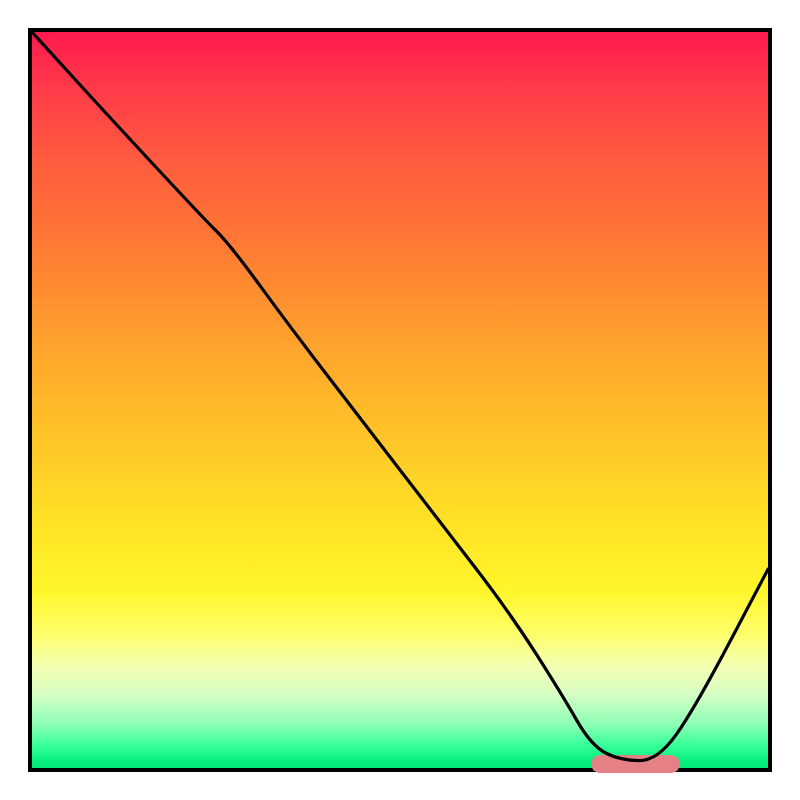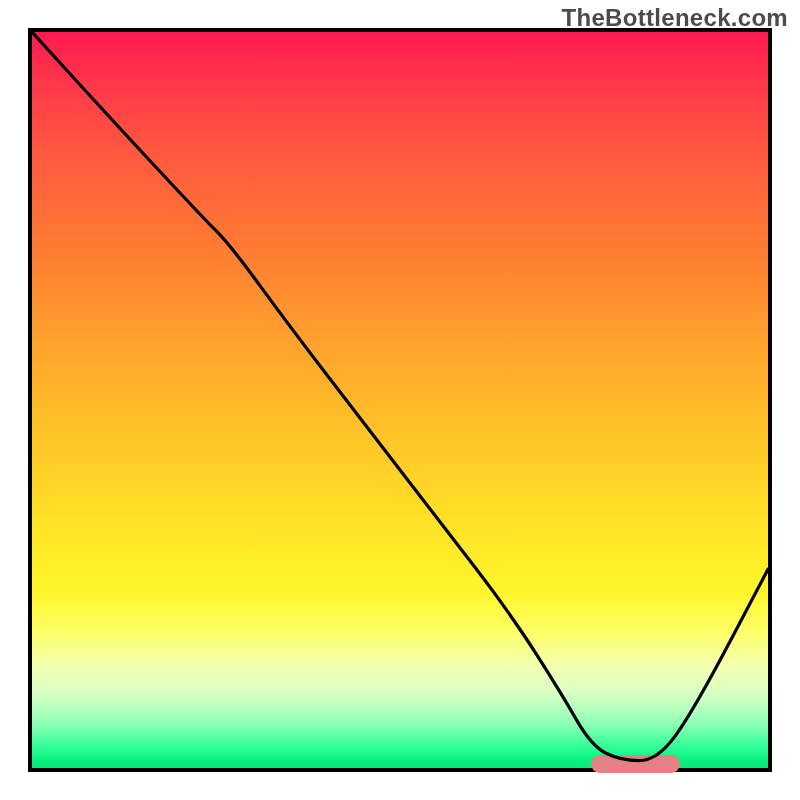--- a/index.html
+++ b/index.html
@@ -58,21 +58,20 @@
     position: absolute;
     inset: 0;
     width: 100%;
     height: 100%;
   }
 </style>
 </head>
 <body>
 
 <div class="container">
-  <div class="watermark">TheBottleneck.com</div>
 
   <div class="plot">
     <div class="gradient"></div>
 
     <div class="marker" id="marker" style="left: 559.36px; width: 88.32px; top: 723.32px; height: 18px;"></div>
 
     <svg class="curve" viewBox="0 0 736 736" preserveAspectRatio="none">
       <path id="curvePath" d="M 0 0 Q 0 0 36.800000000000004 40.48000000000002 Q 73.60000000000001 80.96000000000004 121.44 132.48000000000002 Q 169.28 184 184 198.72000000000003 Q 198.72000000000003 213.44000000000005 228.16 253.92000000000004 Q 257.59999999999997 294.40000000000003 294.4 342.24 Q 331.2 390.08000000000004 368 437.92 Q 404.8 485.76 441.6 533.6 Q 478.40000000000003 581.44 504.15999999999997 621.9200000000001 Q 529.92 662.4 544.64 688.16 Q 559.36 713.92 574.08 721.28 Q 588.8000000000001 728.64 607.2 728.64 Q 625.6 728.64 644 702.88 Q 662.4 677.12 699.2 607.2 T 736 537.28" fill="none" stroke="#000" stroke-width="3.2" stroke-linejoin="round" stroke-linecap="round"></path>
     </svg>
   </div>

